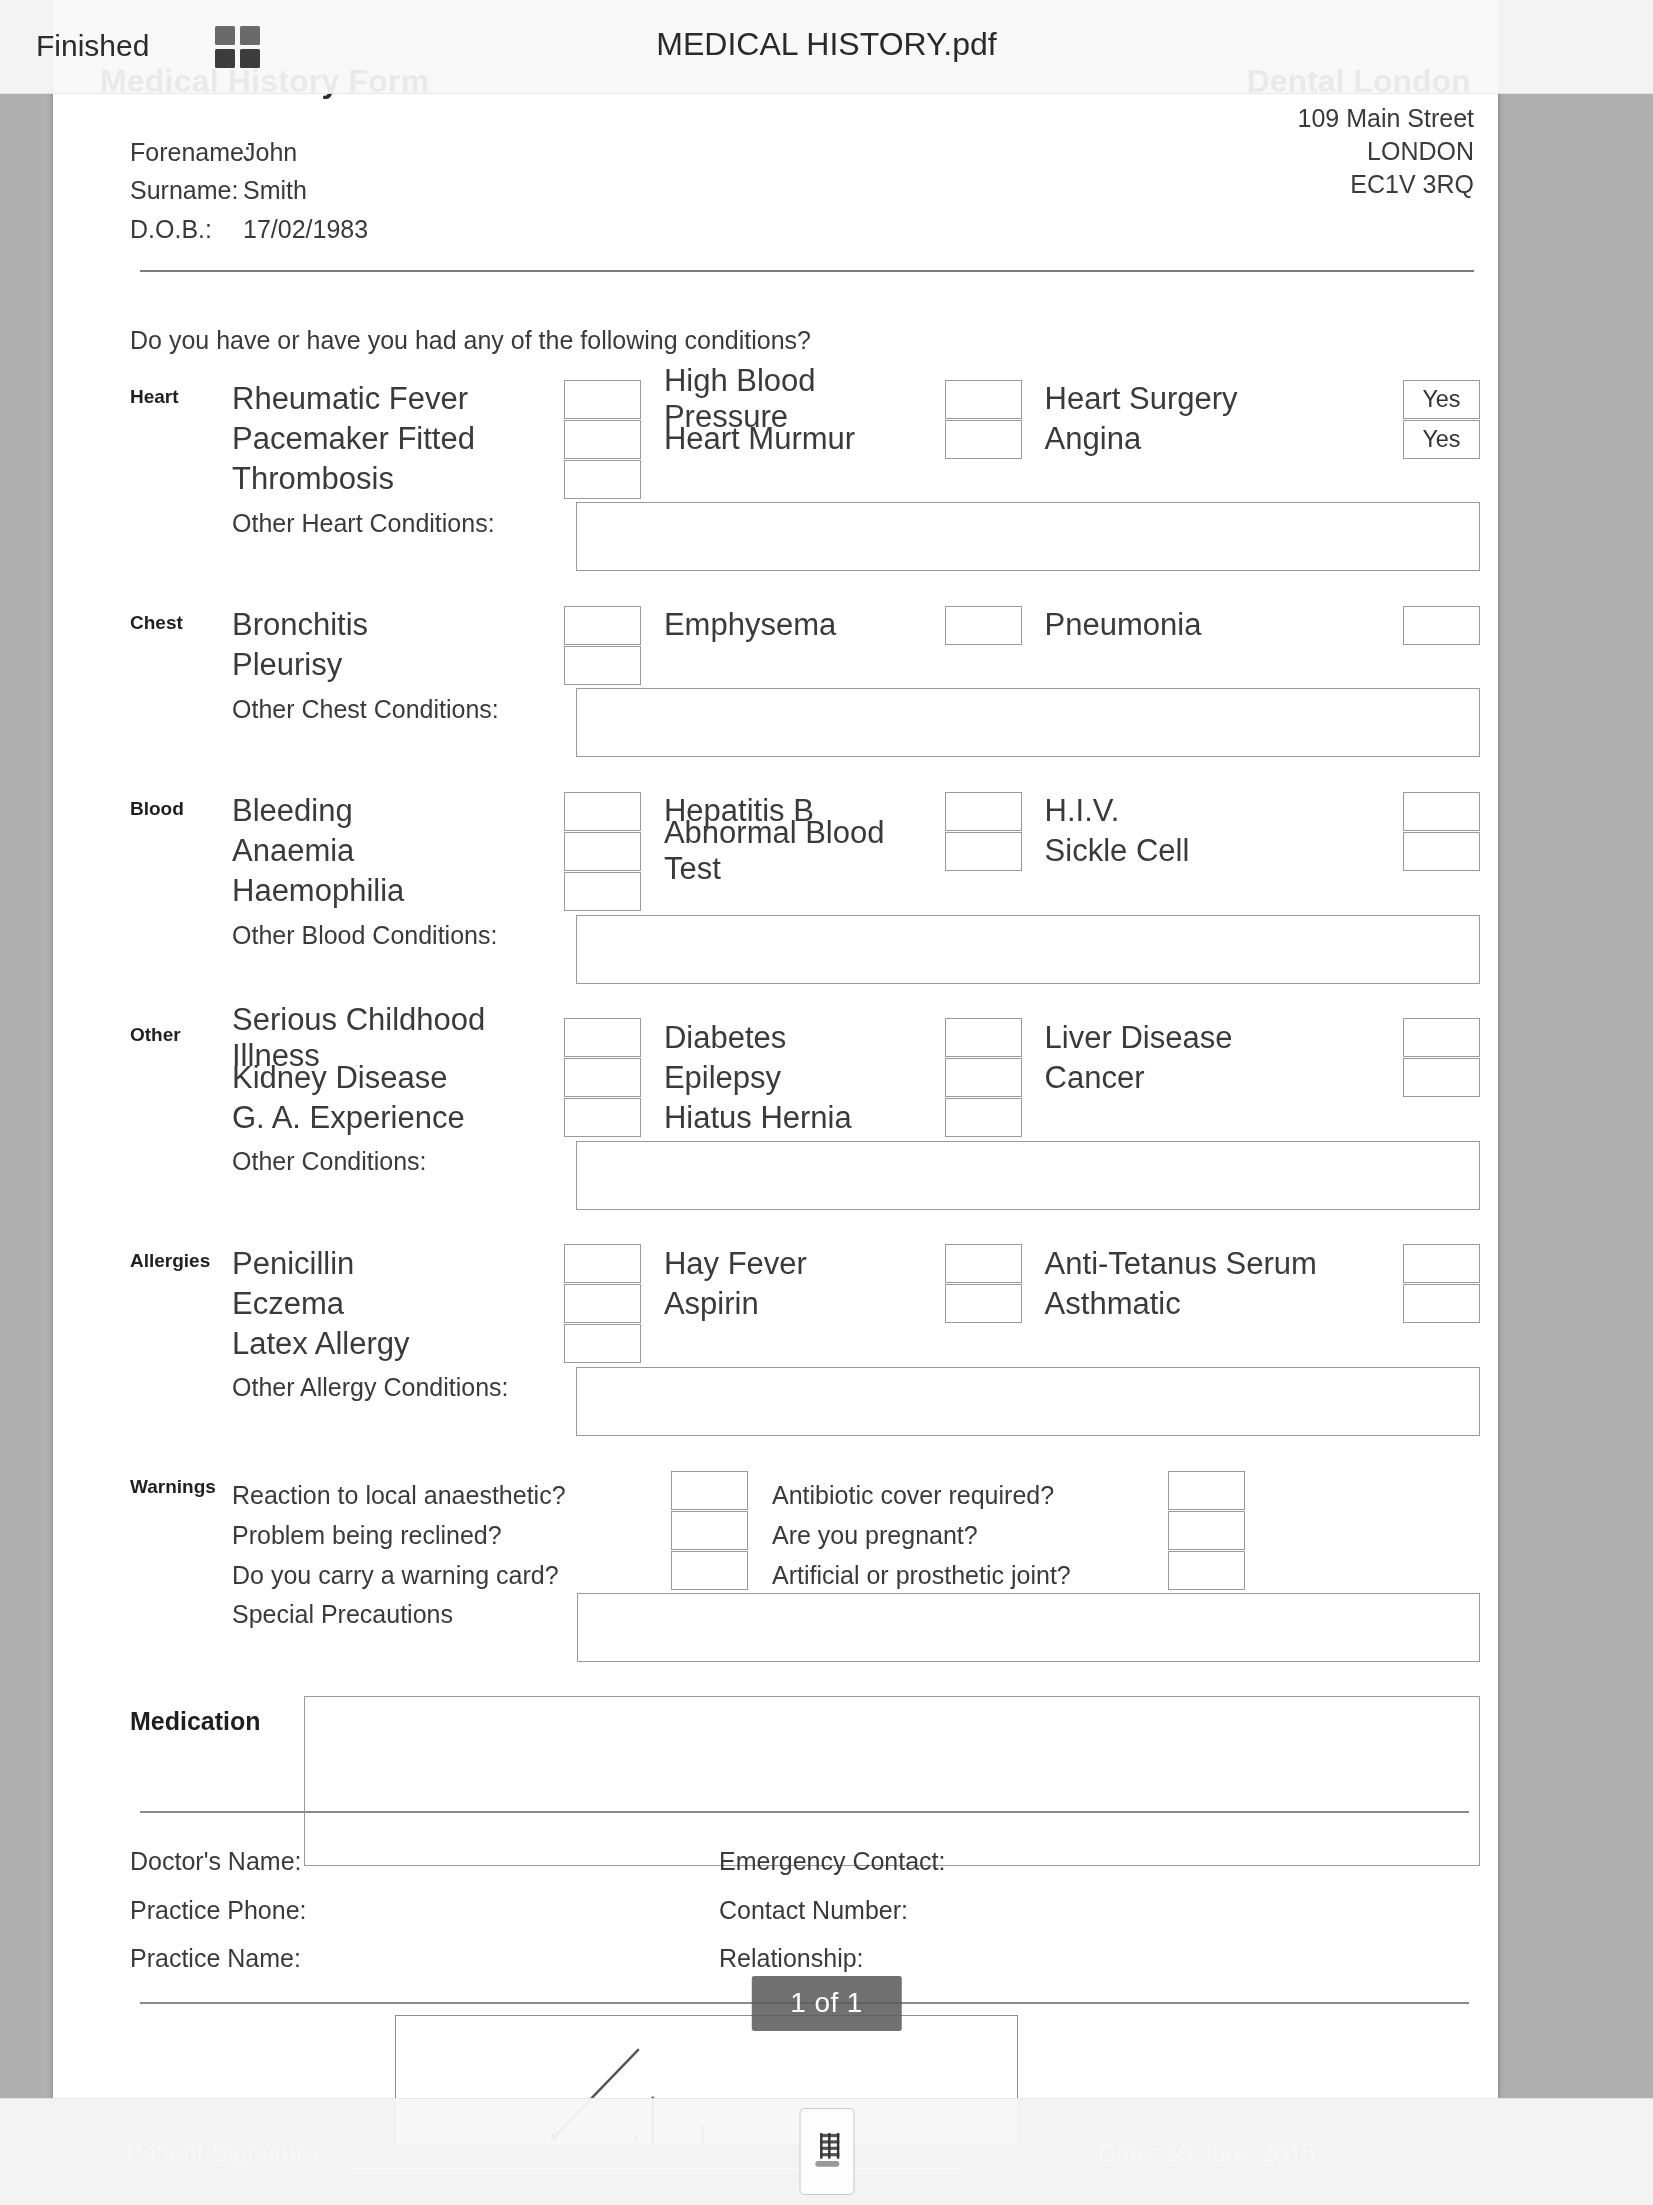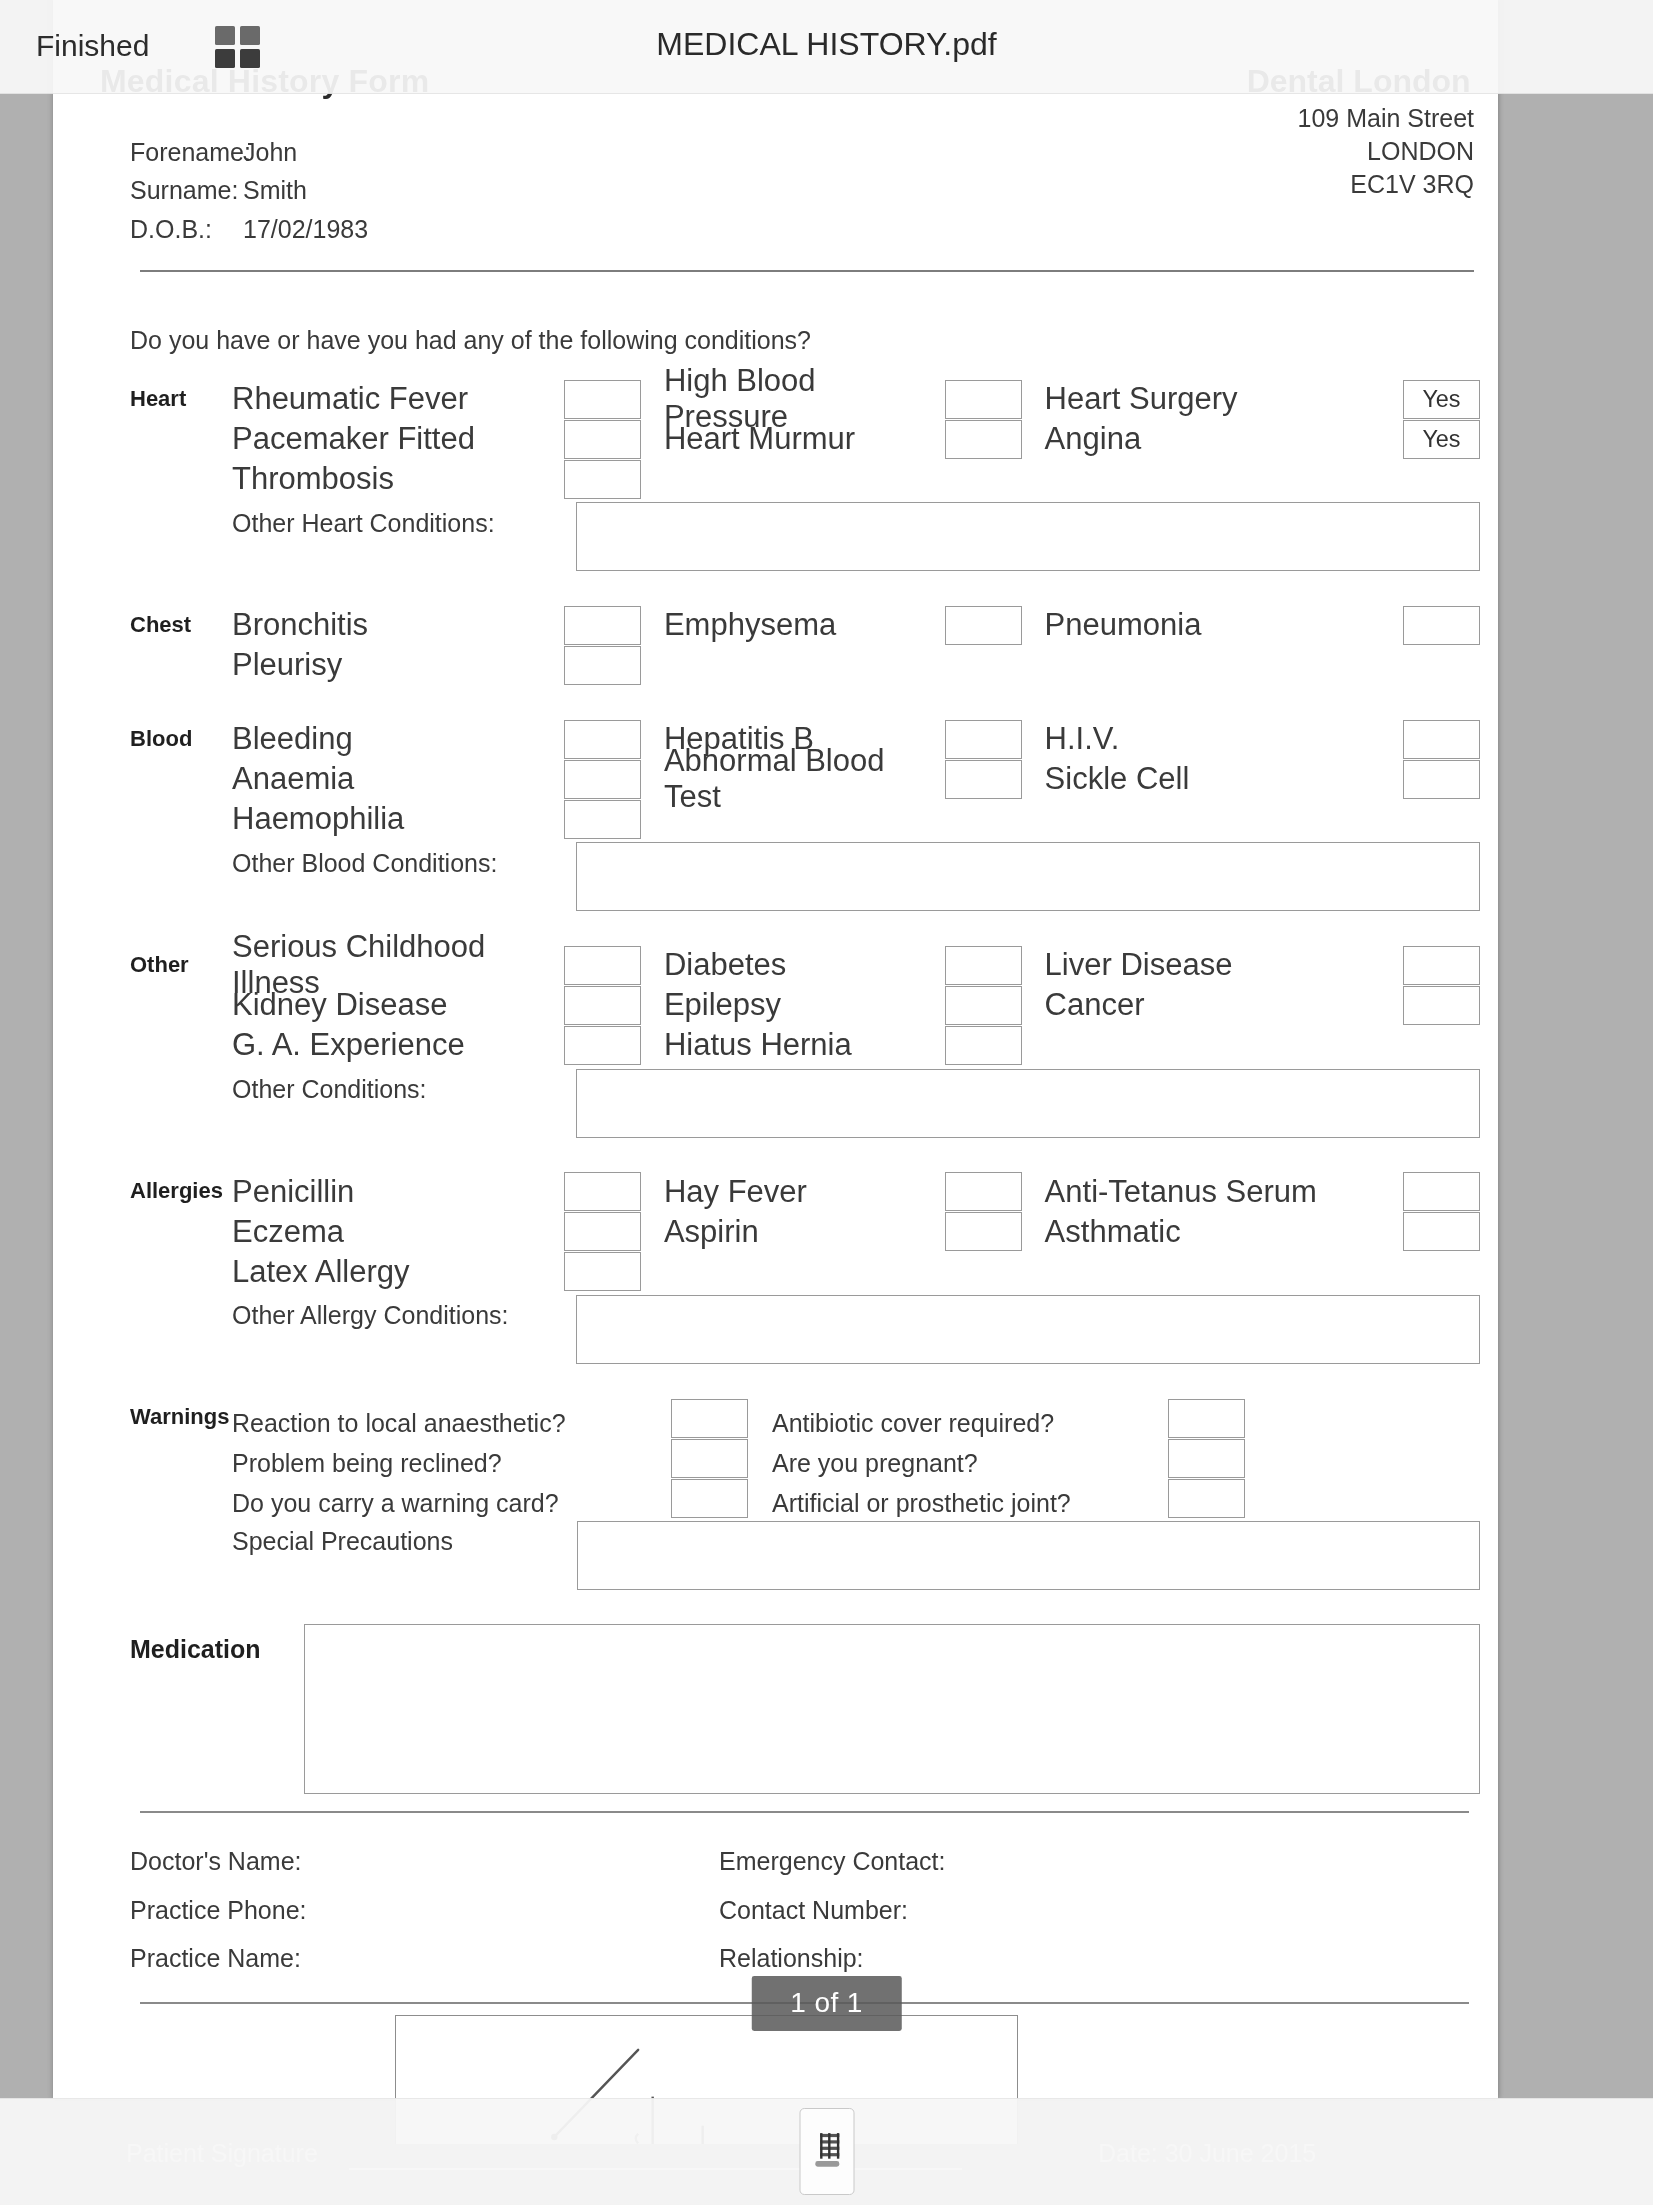--- a/index.html
+++ b/index.html
@@ -50,21 +50,21 @@
   .question {
     position: absolute; left: 77px; top: 326px;
     font-size: 25px; color: #3a3a3a;
   }
 
   
   .sections { position: absolute; left: 77px; top: 379px; width: 1350px; }
   .section { position: relative; margin-bottom: 34px; }
   .sec-title {
     position: absolute; left: 0; top: 6.5px;
-    font-size: 22px; font-weight: bold; color: #1f1f1f;
+    font-size: 19px; font-weight: bold; color: #1f1f1f;
   }
   .sec-grid { margin-left: 102px; }
   .cond-row { display: flex; align-items: center; height: 40px; }
   .cond-label { font-size: 31px; color: #3a3a3a; }
   .c1 { width: 344px; }
   .c2 { width: 291px; }
   .c3 { width: 371px; }
   .cbox {
     width: 77px; height: 39px;
     border: 1.6px solid #9a9a9a;
@@ -264,20 +264,24 @@
                 <div class="cbox"></div>
               </div>
               <div class="cond-row">
                 <span class="cond-label c1">Pleurisy</span>
                 <div class="cbox"></div>
                 <span class="cond-label c2" style="margin-left:22.6px"></span>
                 <div class="cbox empty-slot"></div>
                 <span class="cond-label c3" style="margin-left:22.6px"></span>
                 <div class="cbox empty-slot"></div>
               </div>
+              <div class="other-row">
+                <span class="other-label">Other Chest Conditions:</span>
+                <div class="other-field"></div>
+              </div>
             </div>
           </div>
           <div class="section">
             <div class="sec-title">Blood</div>
             <div class="sec-grid">
               <div class="cond-row">
                 <span class="cond-label c1">Bleeding</span>
                 <div class="cbox"></div>
                 <span class="cond-label c2" style="margin-left:22.6px">Hepatitis B</span>
                 <div class="cbox"></div>

